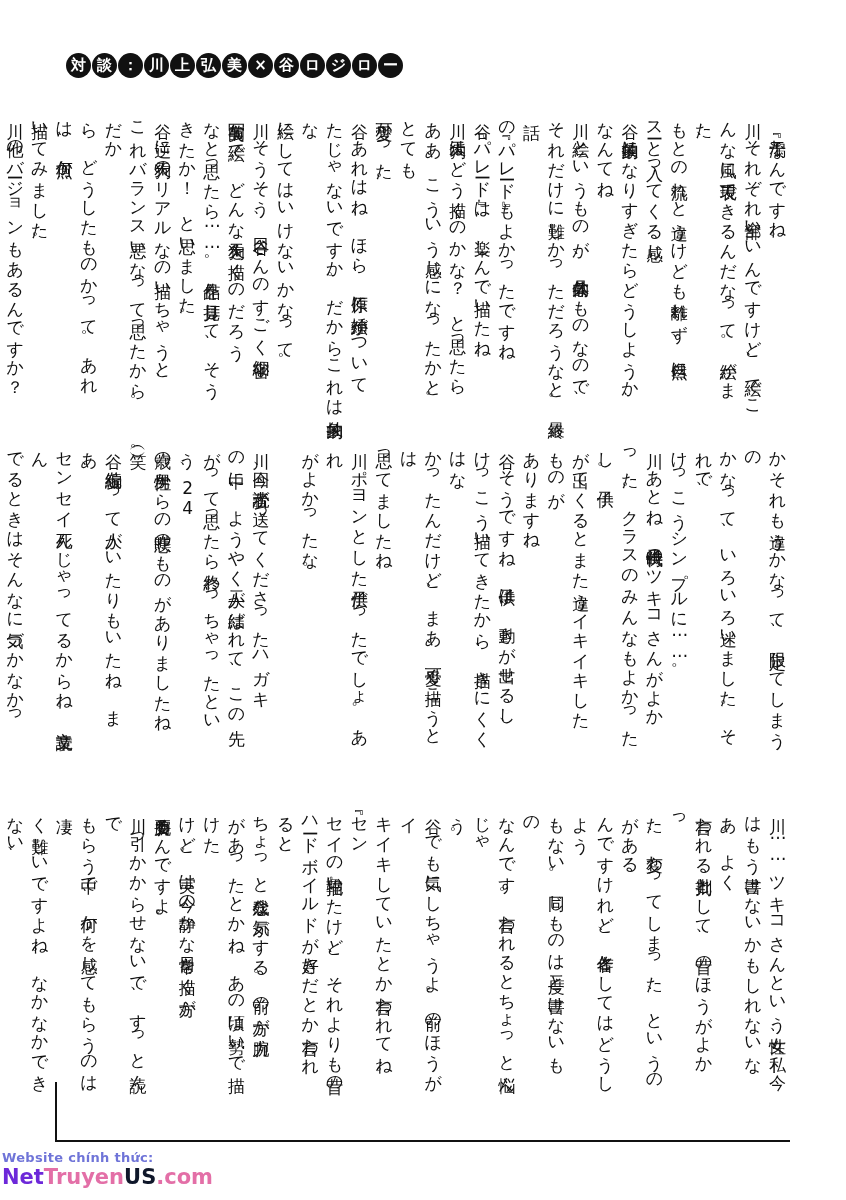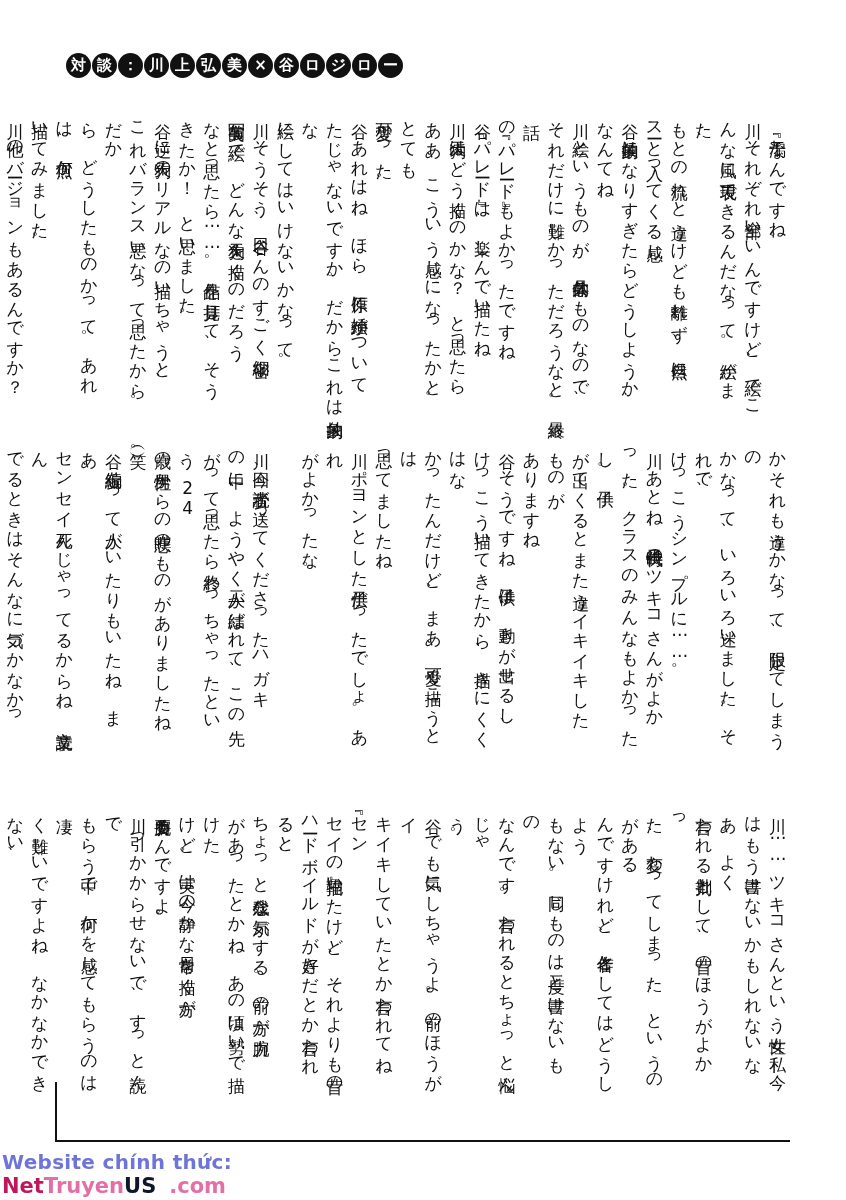--- a/index.html
+++ b/index.html
@@ -19,26 +19,26 @@
     position: absolute; writing-mode: vertical-rl; text-orientation: upright;
     font-size: 17px; line-height: 24.6px; letter-spacing: 0.6px;
   }
   .line-col { display: block; }
   #tier1 { top: 110px; right: 56px; height: 300px; width: 720px; }
   #tier2 { top: 440px; right: 56px; height: 300px; width: 720px; }
   #tier3 { top: 805px; right: 56px; height: 280px; width: 720px; }
   .frame-v { position: absolute; left: 55px; top: 1082px; width: 2px; height: 60px; background: #111; }
   .frame-h { position: absolute; left: 55px; top: 1140px; width: 735px; height: 2px; background: #111; }
   .watermark { position: absolute; left: 2px; top: 1150px; font-family: "DejaVu Sans", sans-serif; font-weight: bold; }
-  .wm1 { font-size: 20px; color: #6f74d8; letter-spacing: 0.3px; }
+  .wm1 { font-size: 13px; color: #6f74d8; letter-spacing: 0.3px; }
   .wm2 { font-size: 21px; margin-top: 0px; }
-  .wm2 .c1 { color: #be185d; }
+  .wm2 .c1 { color: #6d28d9; }
   .wm2 .c2 { color: #e36fa7; margin-top: 8px; }
   .wm2 .c3 { color: #0f172a; }
-  .wm2 .c4 { color: #e36fa7; margin-left: 13px; }
+  .wm2 .c4 { color: #e36fa7; }
 </style>
 </head>
 <body>
 
 <div>
   <div class="title-bar" id="title-bar">
       <span class="badge">対</span>
       <span class="badge">談</span>
       <span class="badge">：</span>
       <span class="badge">川</span>

